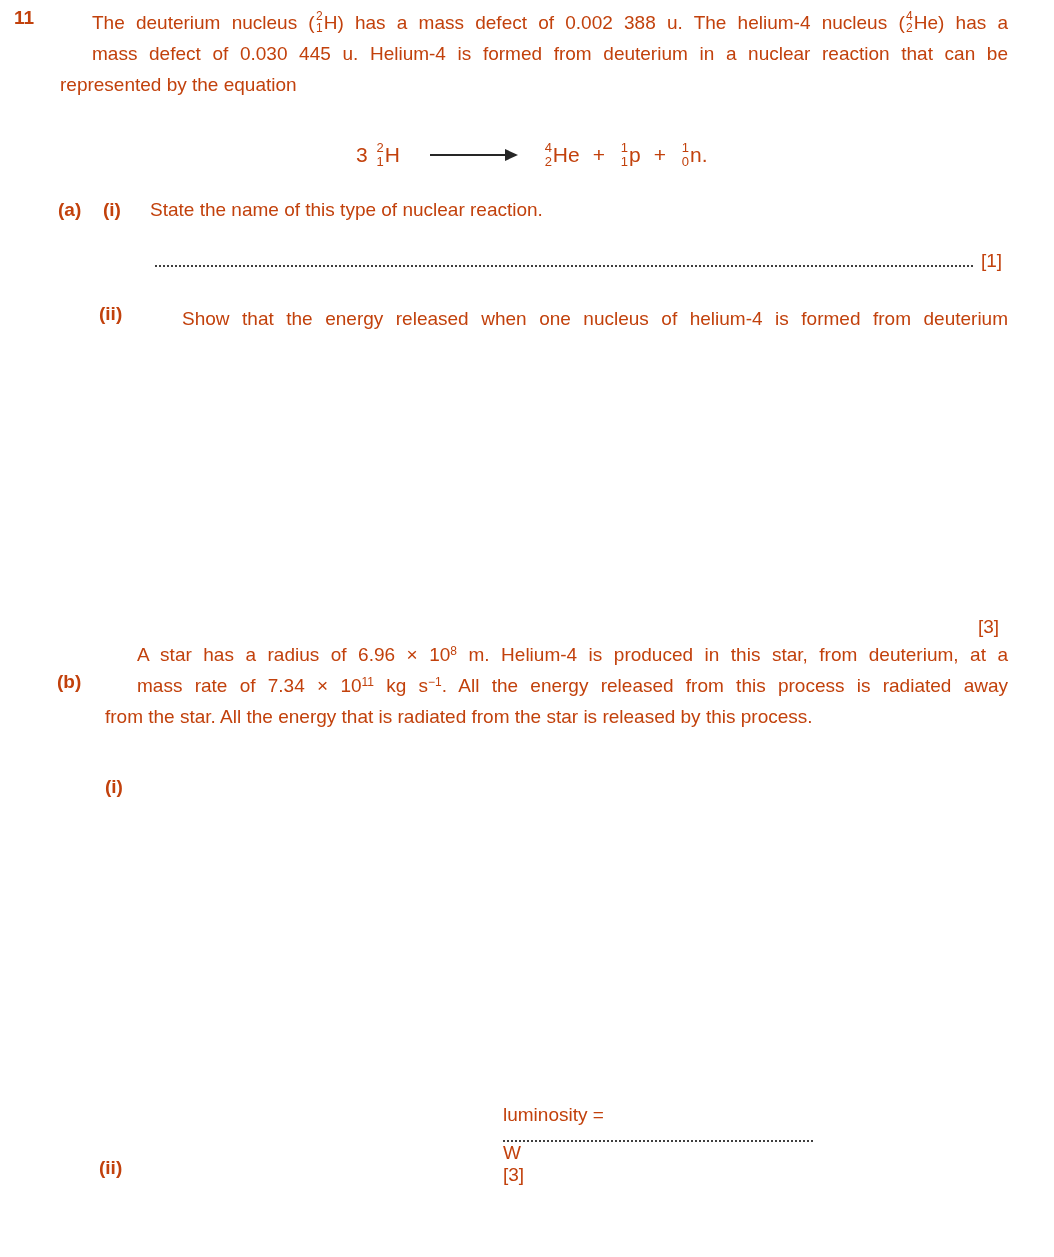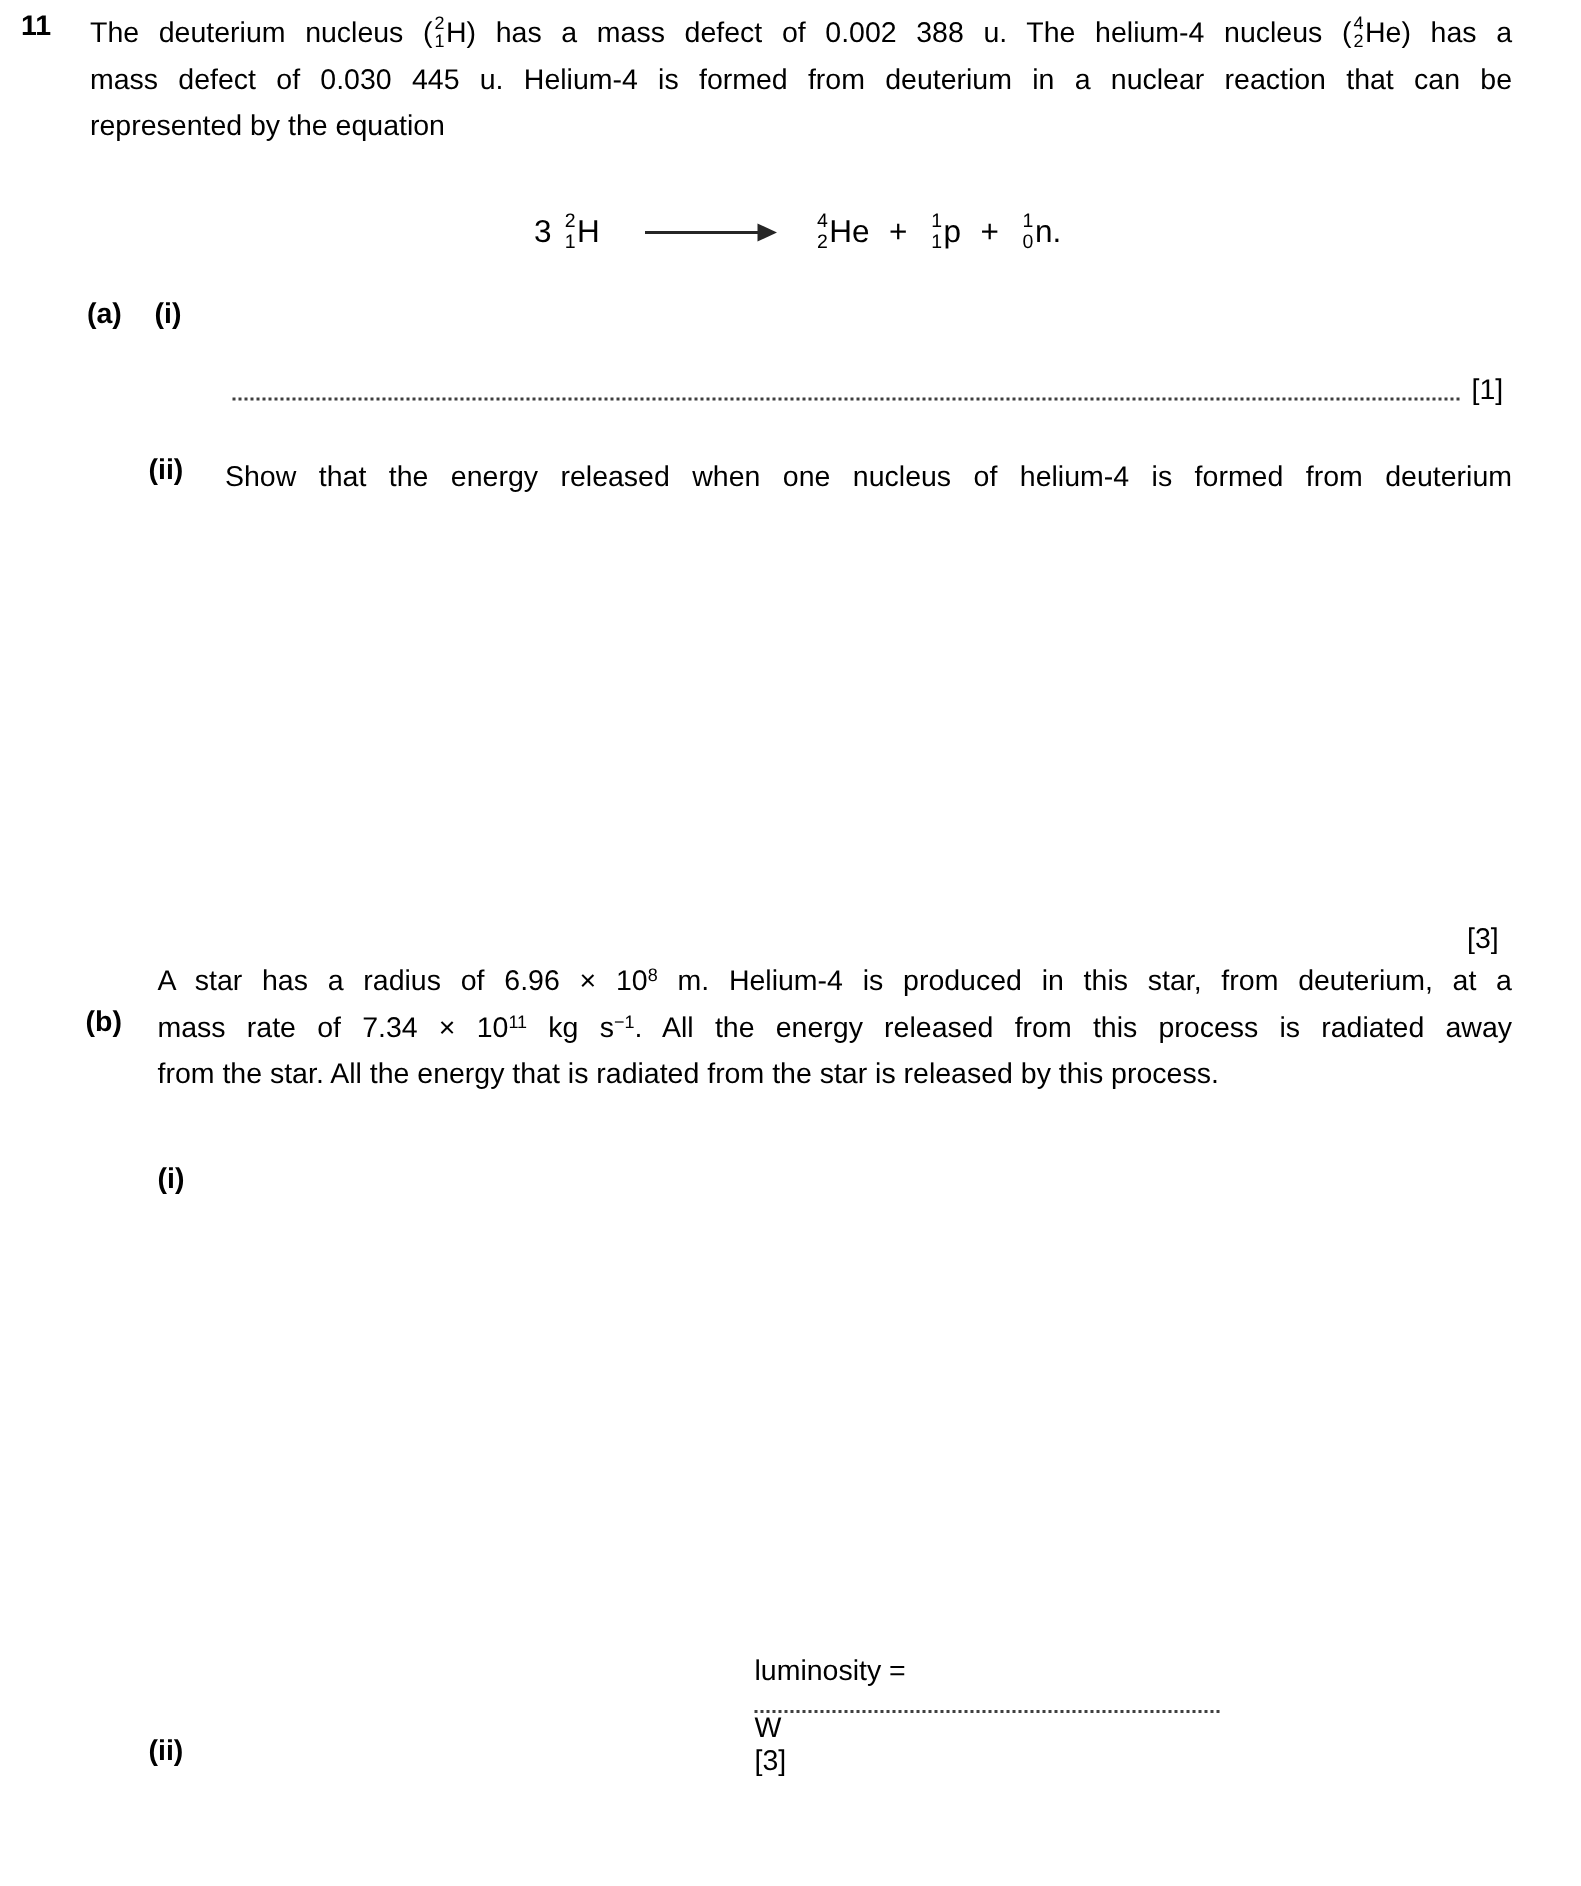--- a/index.html
+++ b/index.html
@@ -1,28 +1,28 @@
 <!DOCTYPE html>
 <html><head>
 <meta charset="utf-8">
 <style>
   html,body { margin:0; padding:0; background:#ffffff; }
   .page {
     position:relative;
     width:1054px; height:1257px;
     background:#ffffff;
-    color:#000000;
+    color:#c2410c;
     font-family:"Liberation Sans", sans-serif;
     font-size:19px;
     overflow:hidden;
   }
   .abs { position:absolute; }
   .b { font-weight:bold; }
   .line { line-height:31px; }
-  .jl { text-align:justify; text-align-last:justify; }
+  .jl { text-align:justify; text-align-last:justify;margin-left:32px; }
 
   
   .scr { display:inline-block; width:9px; height:14px; position:relative; }
   .scr .mass   { position:absolute; right:1px; top:-5px; font-size:12px; line-height:12px; }
   .scr .atomic { position:absolute; right:1px; top:7px;  font-size:12px; line-height:12px; }
   .nuclide { white-space:nowrap; }
 
   
   .equation { display:flex; align-items:center; font-size:21px; white-space:nowrap; }
   .equation .scr { width:11px; height:15px; }
@@ -62,20 +62,21 @@
     <span class="arrow"></span>
     <span class="nuclide"><span class="scr"><span class="mass">4</span><span class="atomic">2</span></span><span>He</span></span>
     <span class="eq-plus">+</span>
     <span class="nuclide"><span class="scr"><span class="mass">1</span><span class="atomic">1</span></span><span>p</span></span>
     <span class="eq-plus">+</span>
     <span class="nuclide"><span class="scr"><span class="mass">1</span><span class="atomic">0</span></span><span>n</span><span>.</span></span>
   </div>
 
   <div class="abs b" style="left:58px; top:199px;">(a)</div>
   <div class="abs b" style="left:103px; top:199px;">(i)</div>
+  <div class="abs" style="left:150px; top:199px;">State the name of this type of nuclear reaction.</div>
 
   <div class="abs dots" style="left:155px; top:248px; width:818px; height:17px;"></div>
   <div class="abs" style="left:981px; top:250px;">[1]</div>
 
   <div class="abs b" style="left:99px; top:303px;">(ii)</div>
   <div class="abs" style="left:150px; top:303px; width:858px;">
     <div class="line jl">Show that the energy released when one nucleus of helium-4 is formed from deuterium</div>
   </div>
 
   <div class="abs" style="left:978px; top:616px;">[3]</div>

